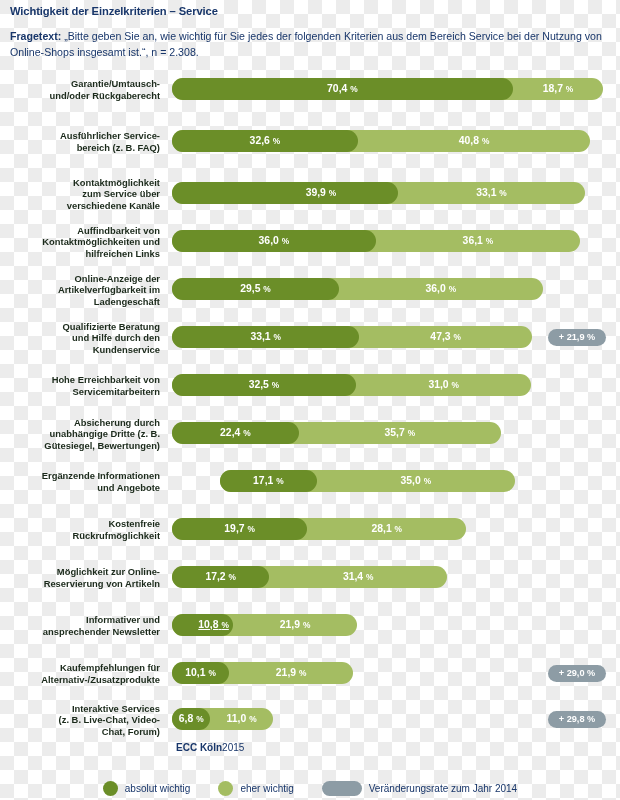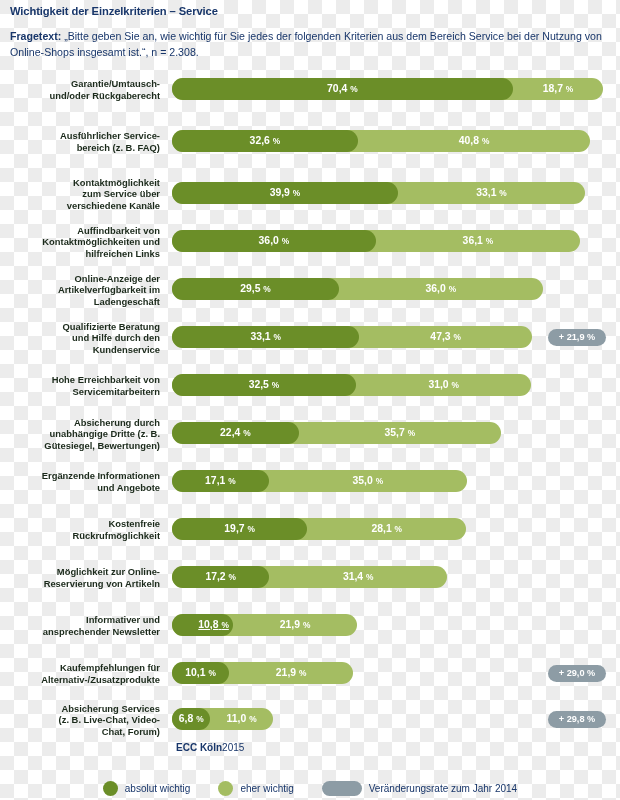--- a/index.html
+++ b/index.html
@@ -105,21 +105,21 @@
     </div>
     <div class="row" style="top: 104px;">
       <div class="label" style="top: -5.4px;">
         <div>Kontaktmöglichkeit</div>
         <div>zum Service über</div>
         <div>verschiedene Kanäle</div>
       </div>
       <div class="barwrap" style="width: 413.18px;">
         <span class="bar bar-light" style="width: 413.18px;"></span>
         <span class="bar bar-dark" style="width: 225.834px;"></span>
-        <span class="bar-val" style="left: 0px; width: 225.834px;"><span>39,9</span> <span class="pct">%</span></span>
+        <span class="bar-val" style="left: 0px; width: 225.834px; padding-left: 36px;"><span>39,9</span> <span class="pct">%</span></span>
         <span class="bar-val" style="left: 225.834px; width: 187.346px;"><span>33,1</span> <span class="pct">%</span></span>
       </div>
     </div>
     <div class="row" style="top: 152px;">
       <div class="label" style="top: -5.4px;">
         <div>Auffindbarkeit von</div>
         <div>Kontaktmöglichkeiten und</div>
         <div>hilfreichen Links</div>
       </div>
       <div class="barwrap" style="width: 408.086px;">
@@ -179,21 +179,21 @@
         <span class="bar bar-dark" style="width: 126.784px;"></span>
         <span class="bar-val" style="left: 0px; width: 126.784px;"><span>22,4</span> <span class="pct">%</span></span>
         <span class="bar-val" style="left: 126.784px; width: 202.062px;"><span>35,7</span> <span class="pct">%</span></span>
       </div>
     </div>
     <div class="row" style="top: 392px;">
       <div class="label" style="top: 0;">
         <div>Ergänzende Informationen</div>
         <div>und Angebote</div>
       </div>
-      <div class="barwrap" style="width: 294.886px;">
+      <div class="barwrap" style="width: 294.886px; margin-left: 48px;">
         <span class="bar bar-light" style="width: 294.886px;"></span>
         <span class="bar bar-dark" style="width: 96.786px;"></span>
         <span class="bar-val" style="left: 0px; width: 96.786px;"><span>17,1</span> <span class="pct">%</span></span>
         <span class="bar-val" style="left: 96.786px; width: 198.1px;"><span>35,0</span> <span class="pct">%</span></span>
       </div>
     </div>
     <div class="row" style="top: 440px;">
       <div class="label" style="top: 0.4px;">
         <div>Kostenfreie</div>
         <div>Rückrufmöglichkeit</div>
@@ -237,21 +237,21 @@
       <div class="barwrap" style="width: 181.12px;">
         <span class="bar bar-light" style="width: 181.12px;"></span>
         <span class="bar bar-dark" style="width: 57.166px;"></span>
         <span class="bar-val" style="left: 0px; width: 57.166px;"><span>10,1</span> <span class="pct">%</span></span>
         <span class="bar-val" style="left: 57.166px; width: 123.954px;"><span>21,9</span> <span class="pct">%</span></span>
       </div>
       <div class="badge" style="left: 548px; top: 2.5px;">+ 29,0 %</div>
     </div>
     <div class="row" style="top: 630px;">
       <div class="label" style="top: -5.4px;">
-        <div>Absicherung Services</div>
+        <div>Interaktive Services</div>
         <div>(z. B. Live-Chat, Video-</div>
         <div>Chat, Forum)</div>
       </div>
       <div class="barwrap" style="width: 100.748px;">
         <span class="bar bar-light" style="width: 100.748px;"></span>
         <span class="bar bar-dark" style="width: 38.488px;"></span>
         <span class="bar-val" style="left: 0px; width: 38.488px;"><span>6,8</span> <span class="pct">%</span></span>
         <span class="bar-val" style="left: 38.488px; width: 62.26px;"><span>11,0</span> <span class="pct">%</span></span>
       </div>
       <div class="badge" style="left: 548px; top: 2.5px;">+ 29,8 %</div>

